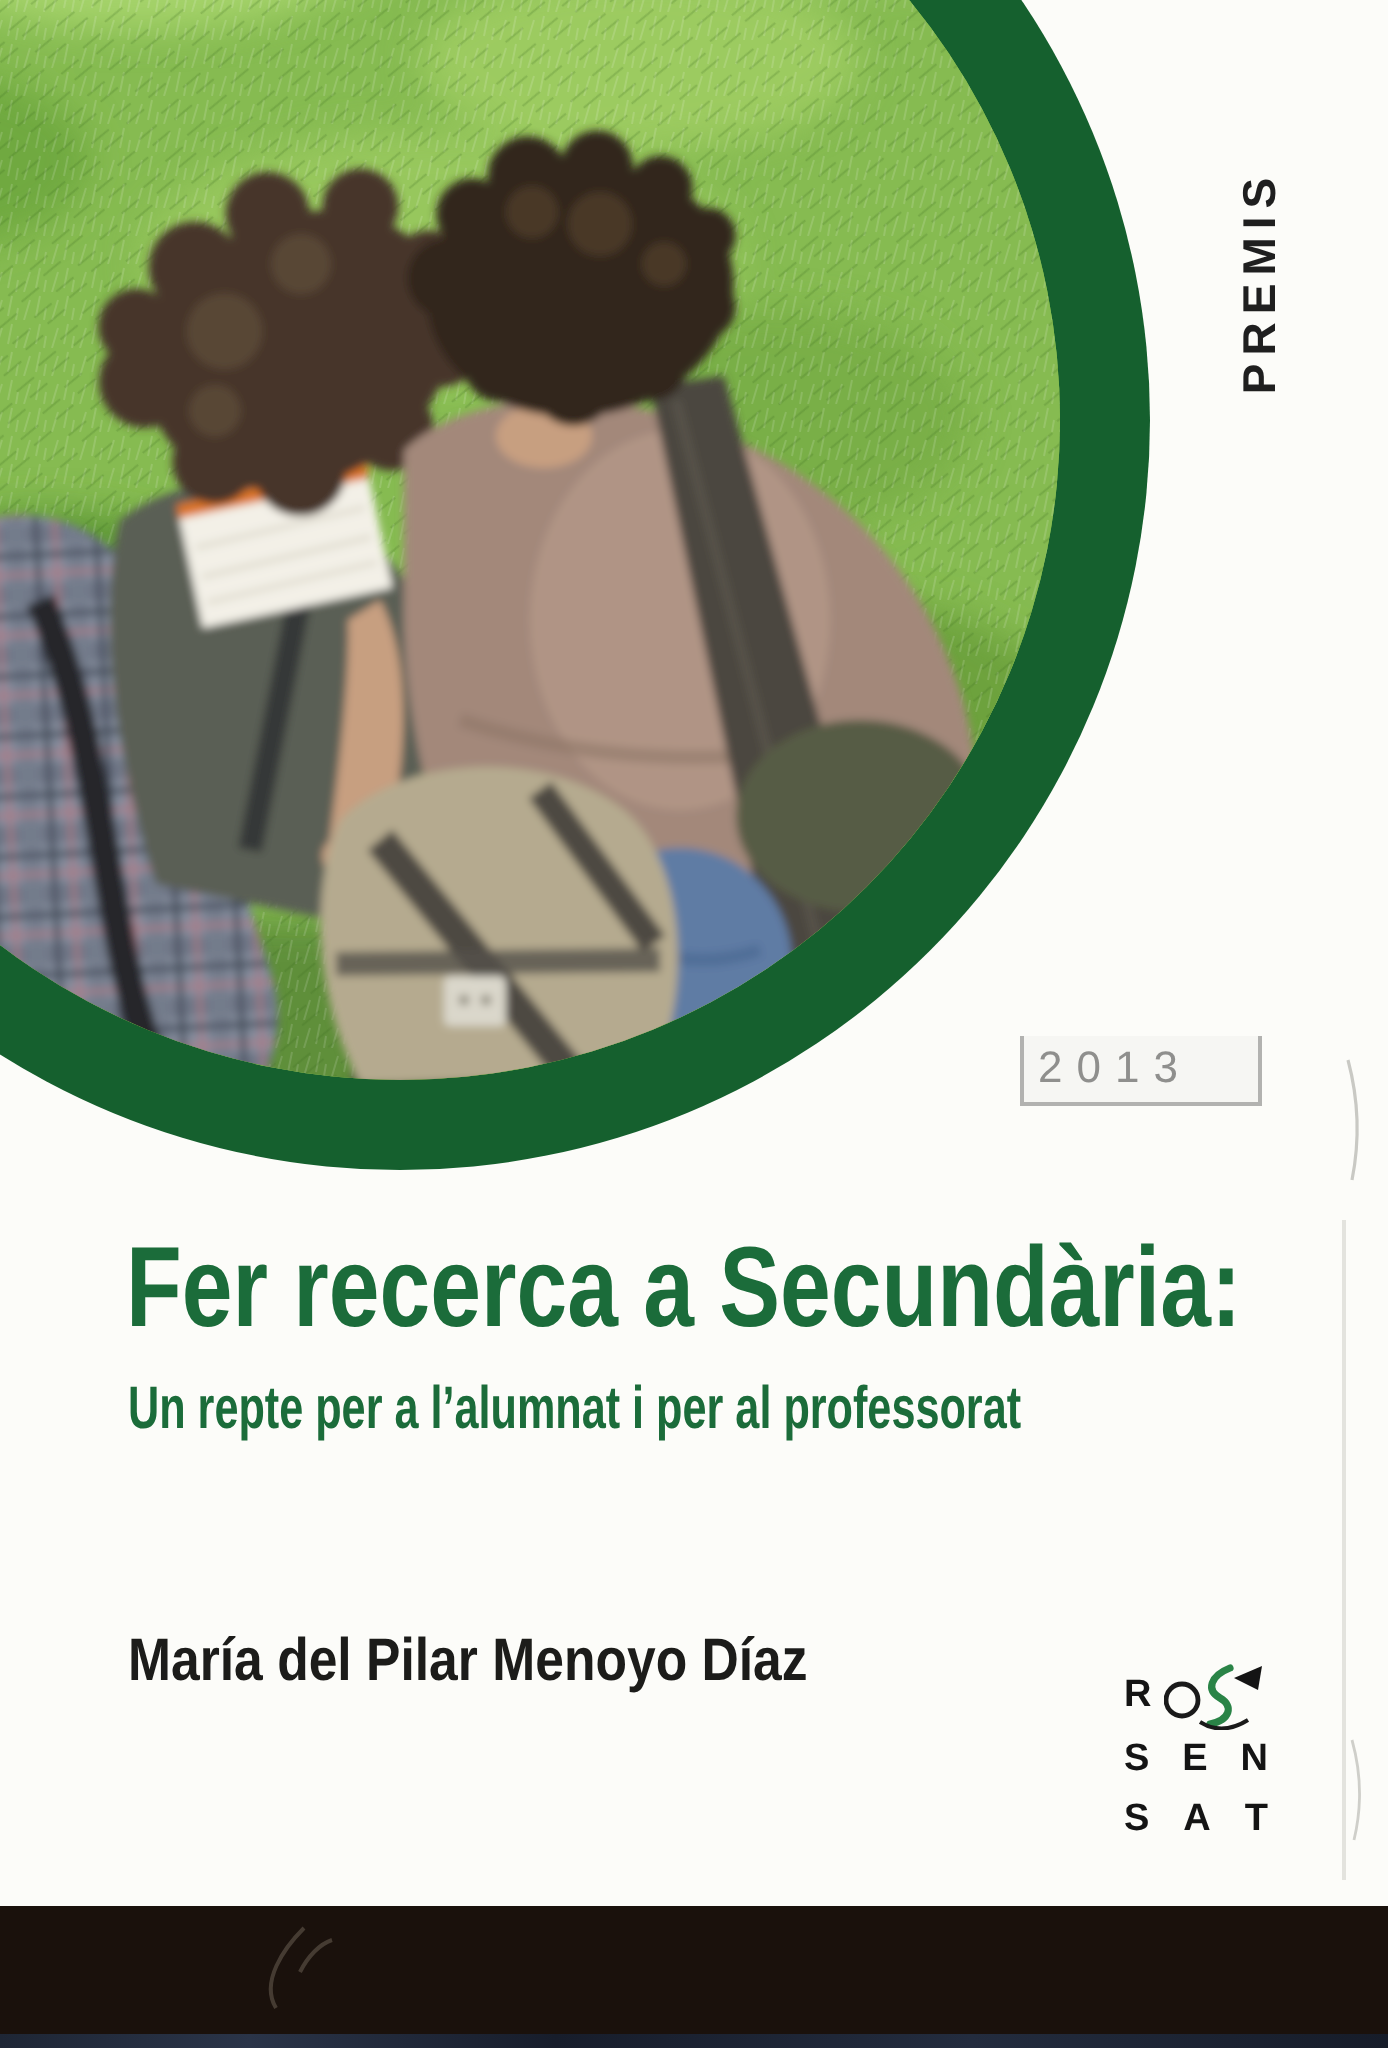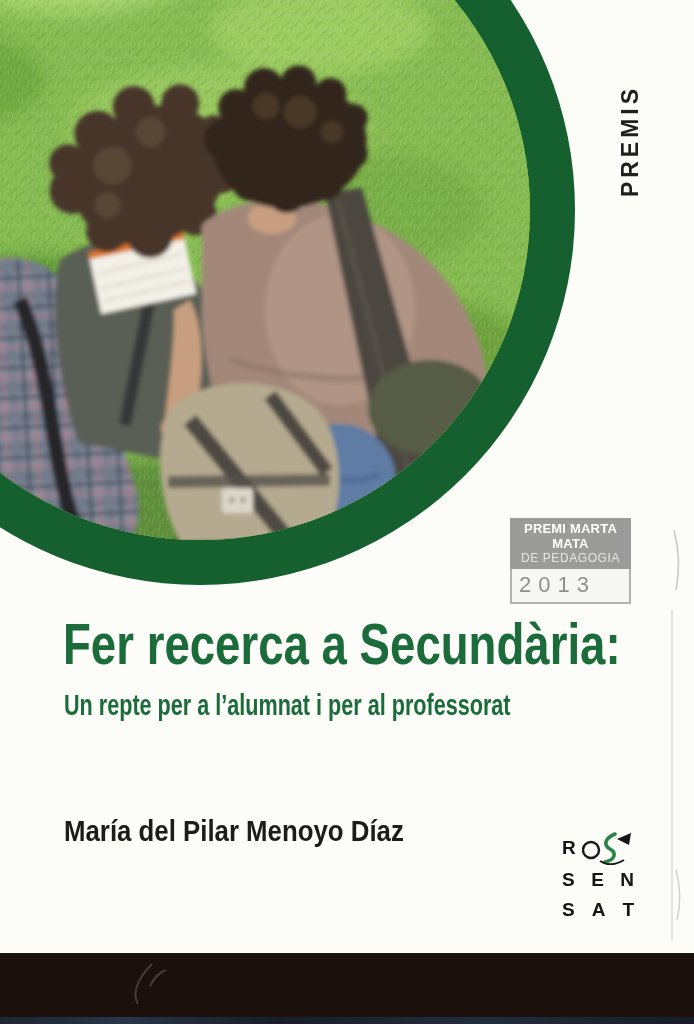--- a/index.html
+++ b/index.html
@@ -172,24 +172,20 @@
           <rect x="352" y="608" width="31" height="25" rx="3" fill="#dad7cb"></rect>
           <circle cx="362" cy="620" r="2.6" fill="#8b8779"></circle>
             <circle cx="373" cy="620" r="2.6" fill="#8b8779"></circle>
         </g>
       </svg>
     </div>
 
     <div class="premis">PREMIS</div>
 
     <div class="badge">
-      <div class="badge-top">
-        <div class="badge-line1">PREMI MARTA MATA</div>
-        <div class="badge-line2">DE PEDAGOGIA</div>
-      </div>
       <div class="badge-year">2013</div>
     </div>
 
     <h1 class="title">Fer recerca a Secundària:</h1>
     <h2 class="subtitle">Un repte per a l’alumnat i per al professorat</h2>
     <div class="author">María del Pilar Menoyo Díaz</div>
 
     <div class="publisher">
       <div class="pub-row pub-row1">
         <span class="r">R</span>

